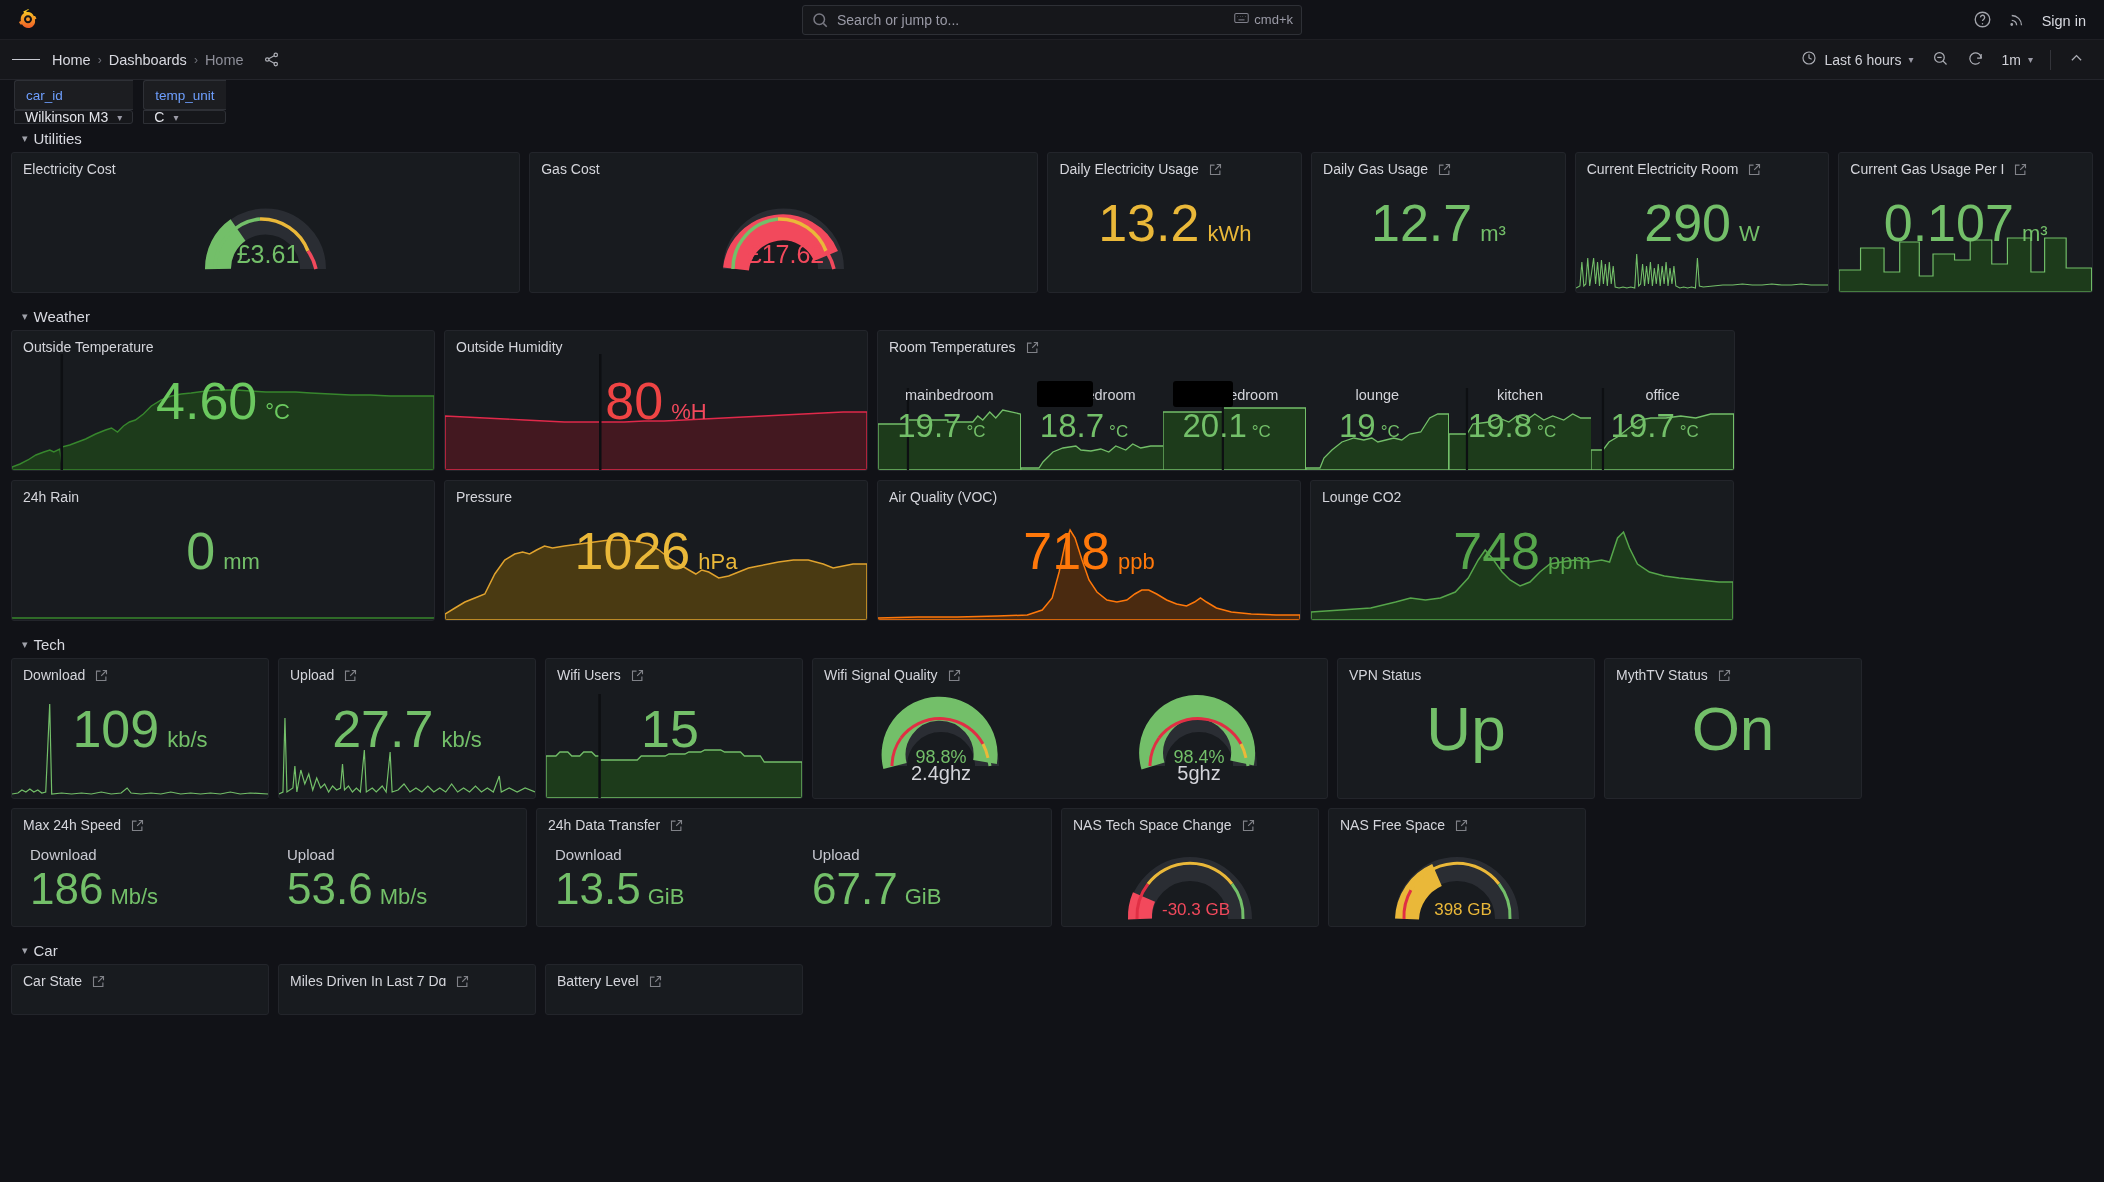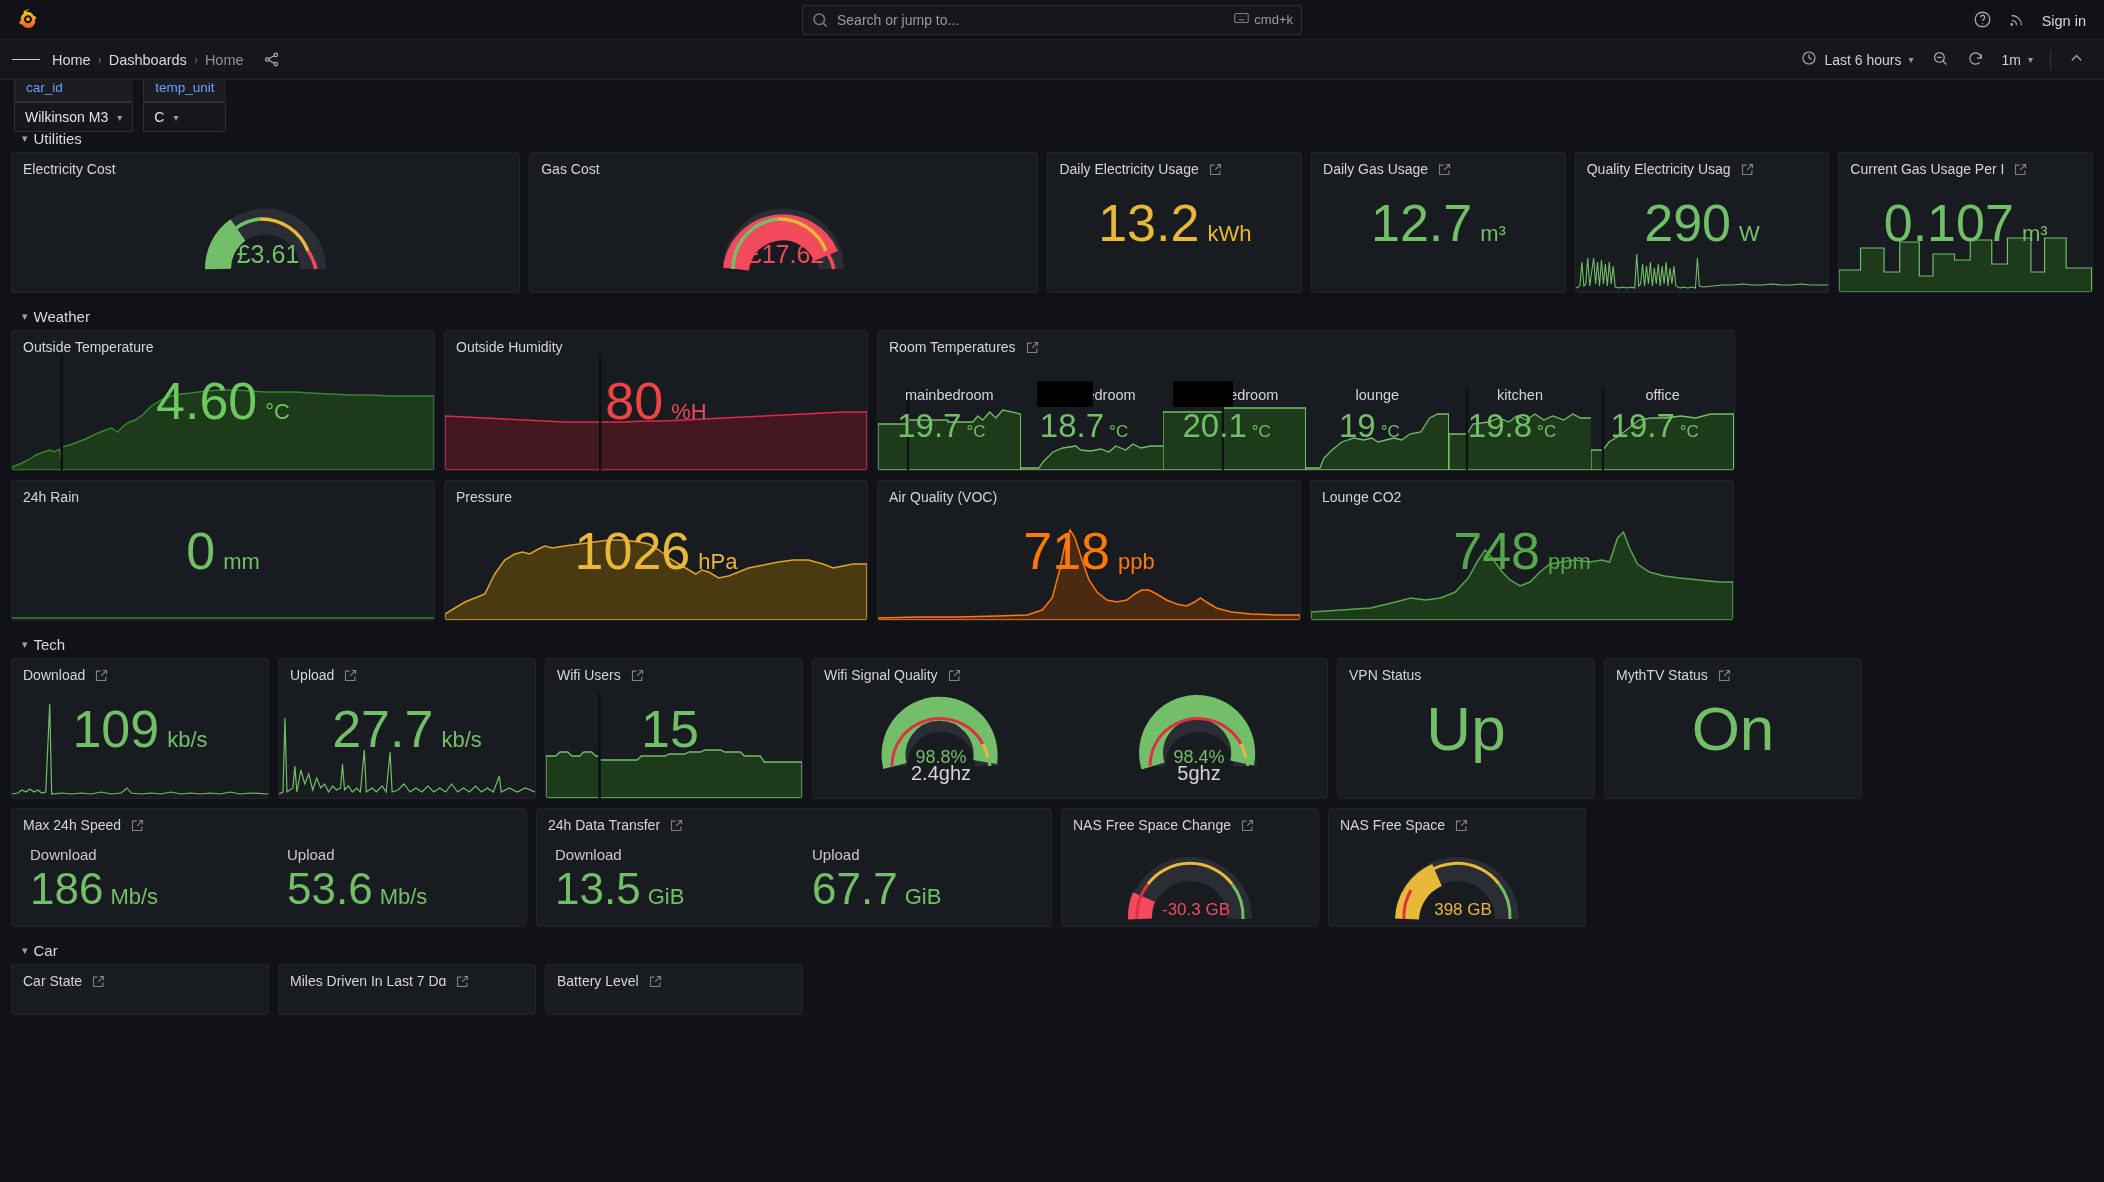--- a/index.html
+++ b/index.html
@@ -80,21 +80,21 @@
   
   .varbar { height: 44px; display: flex; align-items: center; padding: 0 14px; gap: 10px; }
   .varset { display: flex; align-items: stretch; flex-direction: column; }
   .varlabel {
     height: 30px; display: flex; align-items: center; padding: 0 11px;
     background: #1c1d21; border: 1px solid #2e3036; border-right: none;
     border-radius: 3px 0 0 3px;
     font-size: 13.5px; color: #6e9fff;
   }
   .varpick {
-    height: 30px; display: flex; align-items: center; gap: 9px; padding: 0 10px;
+    height: 14px; display: flex; align-items: center; gap: 9px; padding: 0 10px;
     background: #16171b; border: 1px solid #2e3036;
     border-radius: 0 3px 3px 0;
     font-size: 14px; color: #e3e4ea; min-width: 50px;
   }
 
   
   .rowhdr {
     display: flex; align-items: center; gap: 6px;
     height: 28px; padding-left: 22px;
     font-size: 15px; color: #d8d9e0; font-weight: 500;
@@ -381,21 +381,21 @@
     <div class="statwrap">
       <div class="stat">
         <span class="v" style="color:#73bf69">12.7</span>
         <span class="u" style="color:#73bf69">m³</span>
       </div>
     </div>
   </div>
 
   <div class="panel" style="width:258px">
     <div class="ptitle">
-      <span class="tt">Quality Electricity Usag</span>
+      <span class="tt">Current Electricity Room</span>
       <span class="ext">
         <svg width="15" height="15" viewBox="0 0 24 24" fill="none" stroke="#b9bac2" stroke-width="1.8">
           <path d="M19 13.5V20H4V5h6.5"></path>
             <polyline points="14,4 20,4 20,10"></polyline>
             <line x1="20" y1="4" x2="11.5" y2="12.5"></line>
         </svg>
       </span>
     </div>
     <div class="spark">
       <svg viewBox="0 0 258 90" preserveAspectRatio="none" height="90">
@@ -845,21 +845,21 @@
         <span class="mv">
           <span class="v" style="color:#73bf69">67.7</span>
           <span class="u" style="color:#73bf69">GiB</span>
         </span>
       </div>
     </div>
   </div>
 
   <div class="panel" style="width:258px">
     <div class="ptitle">
-      <span class="tt">NAS Free Space Change</span>
+      <span class="tt">NAS Tech Space Change</span>
       <span class="ext">
         <svg width="15" height="15" viewBox="0 0 24 24" fill="none" stroke="#b9bac2" stroke-width="1.8">
             <path d="M19 13.5V20H4V5h6.5"></path>
             <polyline points="14,4 20,4 20,10"></polyline>
             <line x1="20" y1="4" x2="11.5" y2="12.5"></line>
           </svg>
       </span>
     </div>
     <div class="gaugewrap" style="padding-top:22px">
       <svg width="140" height="88" viewBox="0 0 140 88">

